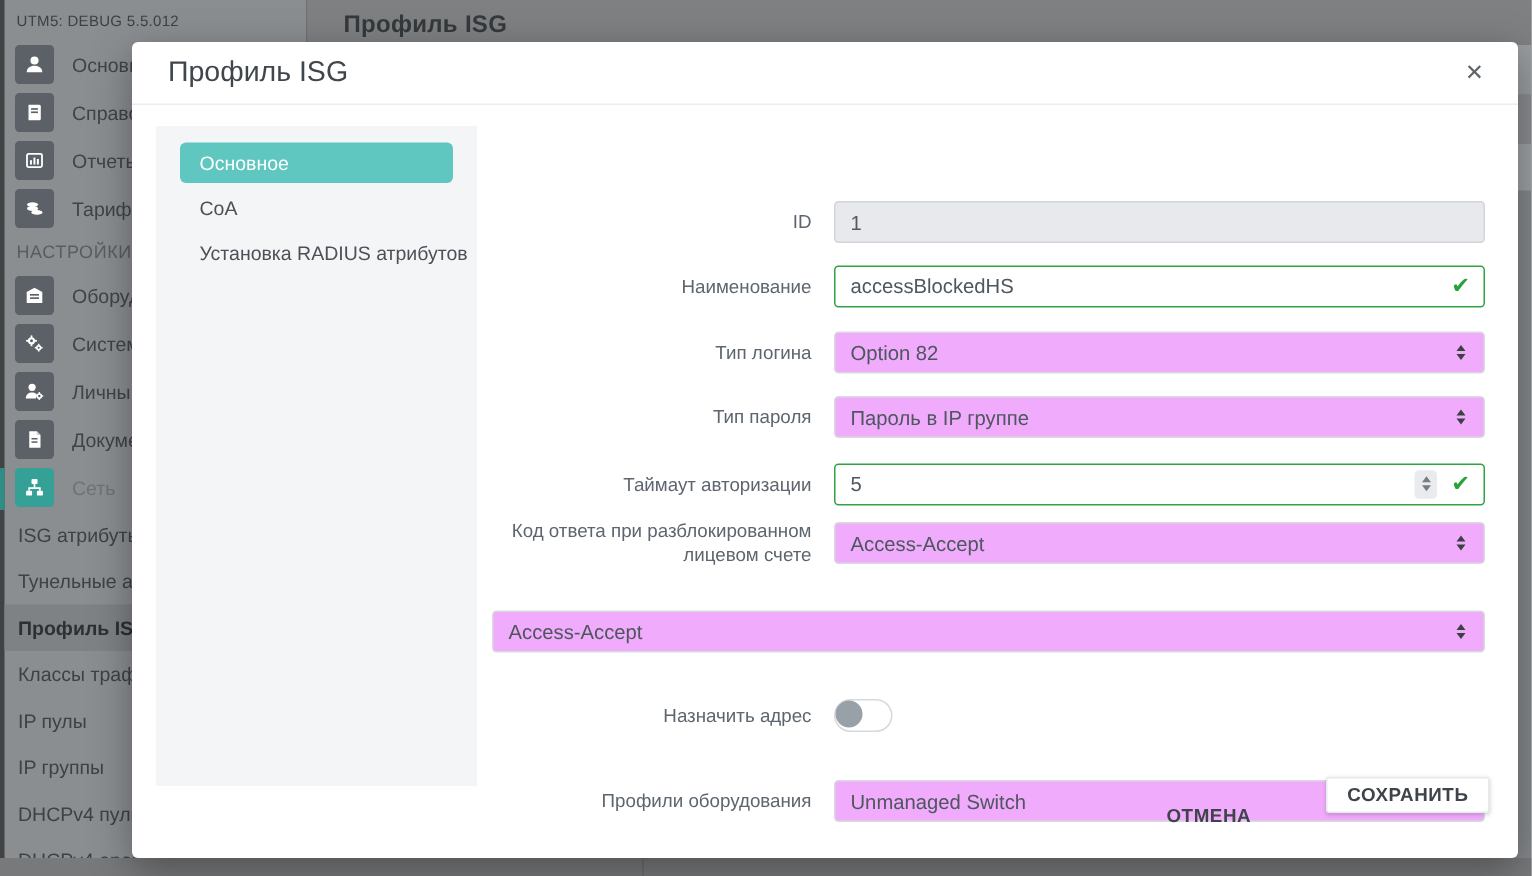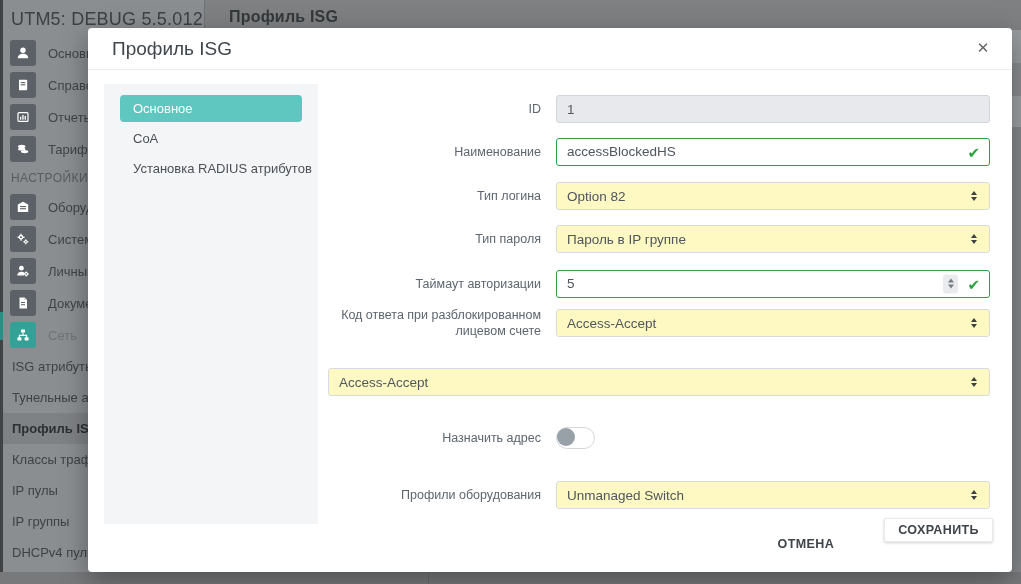--- a/index.html
+++ b/index.html
@@ -6,21 +6,21 @@
   body{
     width:1021px;height:584px;position:relative;overflow:hidden;
     font-family:"Liberation Sans","DejaVu Sans",sans-serif;
     background:#8b8e91;
   }
   
   .backdrop{position:absolute;inset:0;background:#8b8e91;}
   .edge-strip{position:absolute;left:0;top:0;width:3px;height:584px;background:#404243;}
   .edge-strip .active-seg{position:absolute;left:0;top:312px;width:3px;height:28px;background:#2f8d85;}
   .sidebar{position:absolute;left:3px;top:0;width:201px;height:584px;}
-  .app-title{padding:9px 0 0 8px;font-size:18px;color:#3c4145;letter-spacing:.2px;}
+  .app-title{padding:9px 0 0 8px;font-size:10px;color:#3c4145;letter-spacing:.2px;}
   .side-list{margin-top:7px;}
   .side-item{height:32px;display:flex;align-items:center;padding-left:7px;cursor:pointer;}
   .icon-box{width:26px;height:26px;border-radius:3px;background:#5b6166;display:flex;align-items:center;justify-content:center;flex:0 0 26px;}
   .icon-box.teal{background:#35a096;}
   .side-label{margin-left:12px;font-size:13px;color:#3f4448;white-space:nowrap;}
   .side-label.muted{color:#6d7377;}
   .section-label{height:26px;display:flex;align-items:center;padding-left:8px;font-size:12px;color:#585d61;letter-spacing:.4px;white-space:nowrap;}
   .sub-item{height:31px;display:flex;align-items:center;padding-left:9px;font-size:13px;color:#3d4246;white-space:nowrap;cursor:pointer;}
   .sub-item.selected{background:#7f8285;color:#2c3033;font-weight:bold;}
   
@@ -44,21 +44,21 @@
     font-size:15px;color:#5f6468;cursor:pointer;background:none;border:none;padding:0;}
   
   .modal-nav{position:absolute;left:16px;top:56px;width:214px;height:440px;background:#f4f5f6;}
   .nav-item{margin:0 16px;height:27px;display:flex;align-items:center;padding-left:13px;font-size:13px;color:#4b5157;
     border-radius:4px;cursor:pointer;white-space:nowrap;}
   .nav-item.first{margin-top:11px;}
   .nav-item.selected{background:#5fc6c0;color:#fdfefe;}
   .nav-item.plain{margin-top:3px;background:transparent;}
   
   .form{position:absolute;left:240px;top:56px;right:22px;bottom:0;}
-  .form-row{position:absolute;left:0;right:0;display:flex;align-items:center;}
+  .form-row{position:absolute;left:0;right:0;display:flex;align-items:center;margin-top:39px;}
   .r0{top:11px;height:28px;}
   .r1{top:53px;height:29px;}
   .r2{top:98px;height:28px;}
   .r3{top:141px;height:28px;}
   .r4{top:185px;height:29px;}
   .r5{top:229px;height:20px;}
   .r6{top:284px;height:28px;}
   .r7{top:344px;height:20px;}
   .r8{top:397px;height:28px;}
   .f-label{width:213px;flex:0 0 213px;text-align:right;font-size:12.5px;color:#5d656e;line-height:1.28;margin-right:15px;}
@@ -66,21 +66,21 @@
   .txt{width:100%;height:28px;box-sizing:border-box;border:1px solid #d8dbde;border-radius:3px;background:#fff;
     padding:0 10px;font-size:13.5px;color:#4e565e;font-family:inherit;outline:none;}
   .txt.disabled{background:#e7e9ec;border-color:#d2d5d9;color:#53595f;}
   .txt.valid{border:1.5px solid #2fa344;padding-right:34px;}
   .txt.valid.num{padding-right:58px;}
   .check{position:absolute;right:10px;top:50%;transform:translateY(-50%);color:#2aa23c;font-size:15px;font-weight:bold;line-height:1;}
   .spinbox{position:absolute;right:32px;top:50%;transform:translateY(-50%);width:15px;height:19px;background:#e9ebee;
     border-radius:3px;display:flex;flex-direction:column;align-items:center;justify-content:center;gap:2px;cursor:pointer;}
   .chev-up{width:0;height:0;border-left:3.5px solid transparent;border-right:3.5px solid transparent;border-bottom:4px solid #767d84;}
   .chev-down{width:0;height:0;border-left:3.5px solid transparent;border-right:3.5px solid transparent;border-top:4px solid #767d84;}
-  .selectbox{width:100%;height:28px;box-sizing:border-box;border:1px solid #d8dbde;border-radius:3px;background:#fef9c3;
+  .selectbox{width:100%;height:28px;box-sizing:border-box;border:1px solid #d8dbde;border-radius:3px;background:#f0abfc;
     display:flex;align-items:center;padding:0 10px;font-size:13.5px;color:#4e565e;cursor:pointer;}
   .selectbox .sel-value{flex:1;}
   .updown{display:flex;flex-direction:column;align-items:center;gap:1.5px;margin-right:2px;}
   .tri-up{width:0;height:0;border-left:3.5px solid transparent;border-right:3.5px solid transparent;border-bottom:4.5px solid #3c4043;}
   .tri-down{width:0;height:0;border-left:3.5px solid transparent;border-right:3.5px solid transparent;border-top:4.5px solid #3c4043;}
   .toggle{position:relative;width:37px;height:20px;border:1px solid #d5d9dc;border-radius:11px;background:#fff;cursor:pointer;flex:0 0 37px;}
   .knob{position:absolute;left:0px;top:0px;width:18px;height:18px;border-radius:50%;background:#98a0a8;}
   
   .modal-footer{position:absolute;right:19px;bottom:15px;display:flex;align-items:center;}
   .btn-cancel{background:none;border:none;font-family:inherit;font-size:12.5px;font-weight:bold;color:#3e444a;

